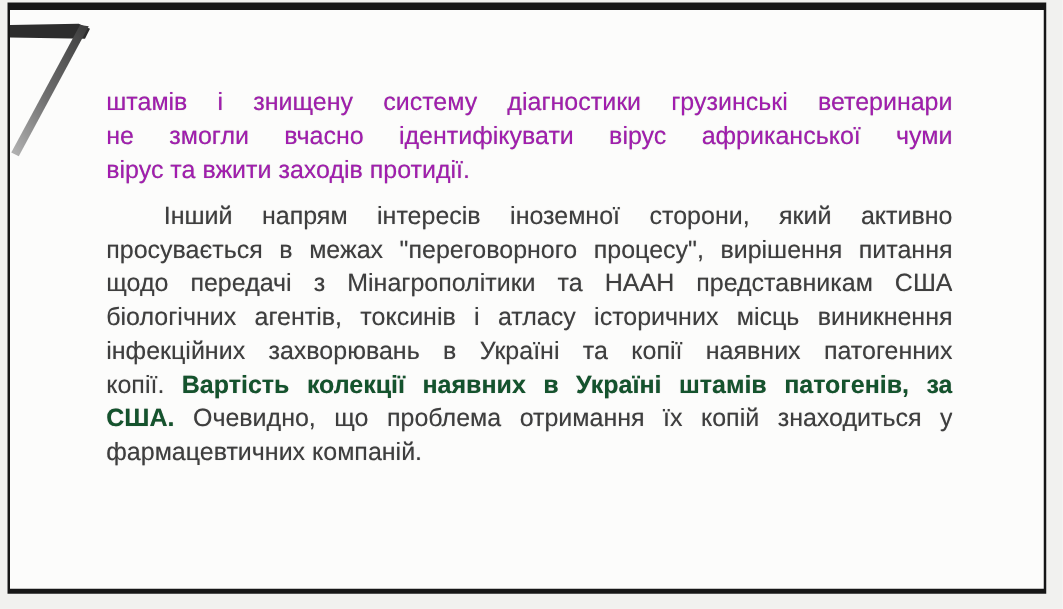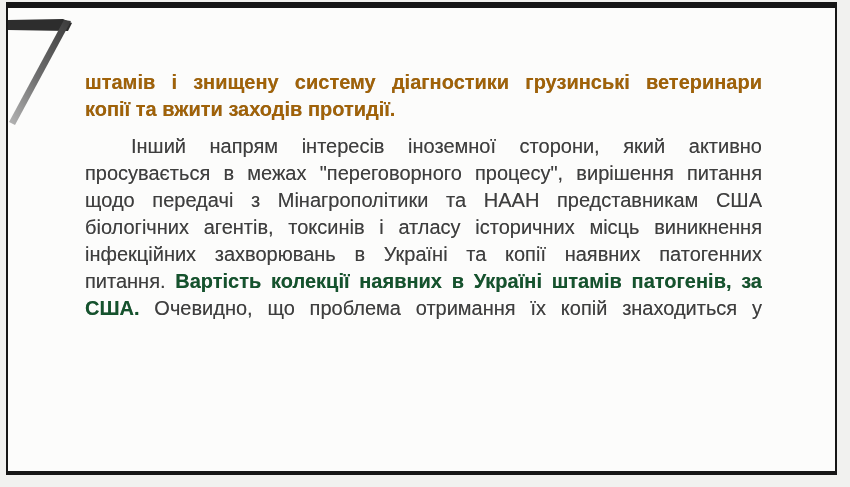--- a/index.html
+++ b/index.html
@@ -51,21 +51,21 @@
     height: 27px;
     line-height: 27px;
     text-align: justify;
     text-align-last: justify;
     overflow: hidden;
     white-space: normal;
   }
   .line.last { text-align-last: left; }
   .line.indent { padding-left: 46px; }
   .seg-bold { font-weight: bold; color: #14532d; }
-  .p-bold .line { color: #a16207; font-weight: bold; }
+  .p-bold .line { color: #a21caf; font-weight: normal; }
 </style>
 </head>
 <body>
 
 <div class="page-wrap">
   <div class="frame">
 
     <svg class="fold-mark" viewBox="0 0 80 118" xmlns="http://www.w3.org/2000/svg">
       <defs>
         <linearGradient id="diagfade" x1="1" y1="0" x2="0" y2="1">
@@ -74,27 +74,29 @@
           <stop offset="1" stop-color="#b5b5b5"></stop>
         </linearGradient>
       </defs>
       <polygon points="0,2 55,1 64,5 60,13 0,12" fill="#2d2d2d"></polygon>
       <polygon points="63,3 56,2 1,104 7,107" fill="url(#diagfade)"></polygon>
     </svg>
 
     <div class="textblock" id="textblock">
         <div class="paragraph p-bold">
           <div class="line"><span class="">штамів і знищену систему діагностики грузинські ветеринари</span></div>
-          <div class="line last"><span class="">копії та вжити заходів протидії.</span></div>
+          <div class="line"><span class="">не змогли вчасно ідентифікувати вірус африканської чуми</span></div>
+          <div class="line last"><span class="">вірус та вжити заходів протидії.</span></div>
         </div>
         <div class="paragraph">
           <div class="line indent"><span class="">Інший напрям інтересів іноземної сторони, який активно</span></div>
           <div class="line"><span class="">просувається в межах "переговорного процесу", вирішення питання</span></div>
           <div class="line"><span class="">щодо передачі з Мінагрополітики та НААН представникам США</span></div>
           <div class="line"><span class="">біологічних агентів, токсинів і атласу історичних місць виникнення</span></div>
           <div class="line"><span class="">інфекційних захворювань в Україні та копії наявних патогенних</span></div>
-          <div class="line"><span class="">питання. </span><span class="seg-bold">Вартість колекції наявних в Україні штамів патогенів, за</span></div>
+          <div class="line"><span class="">копії. </span><span class="seg-bold">Вартість колекції наявних в Україні штамів патогенів, за</span></div>
           <div class="line"><span class="seg-bold">США.</span><span class=""> Очевидно, що проблема отримання їх копій знаходиться у</span></div>
+          <div class="line last"><span class="">фармацевтичних компаній.</span></div>
         </div>
       </div>
 
   </div>
 </div>
 
 </body></html>

